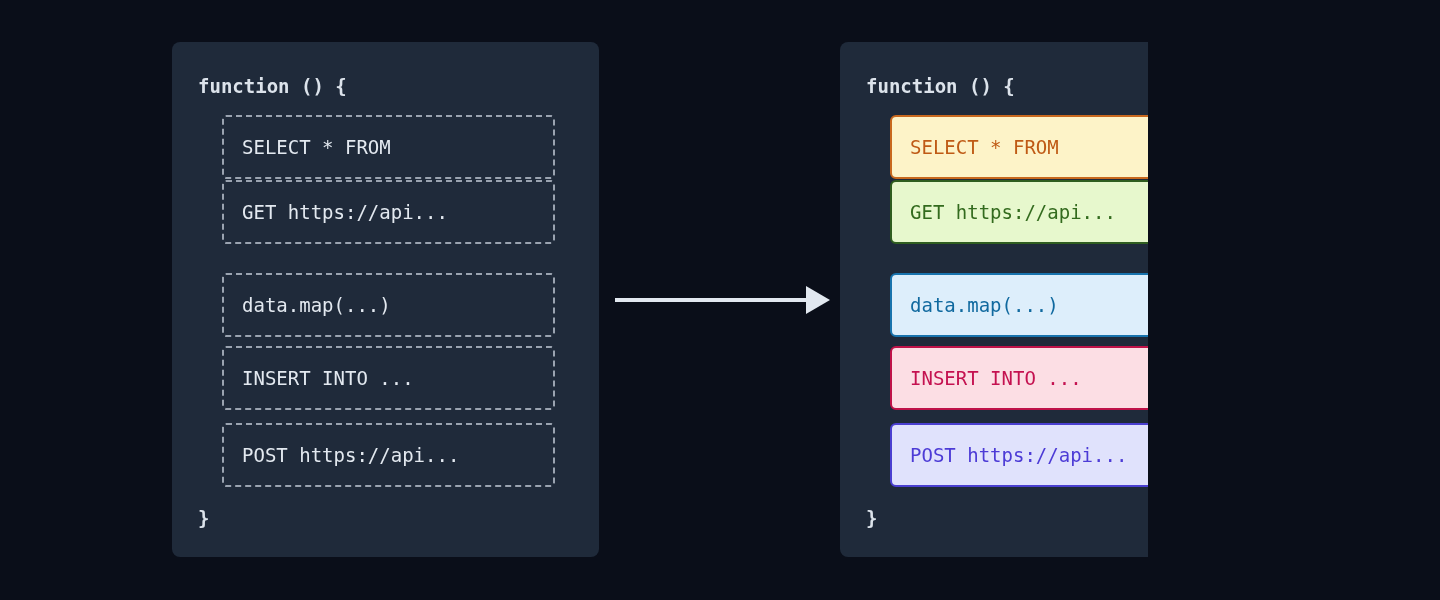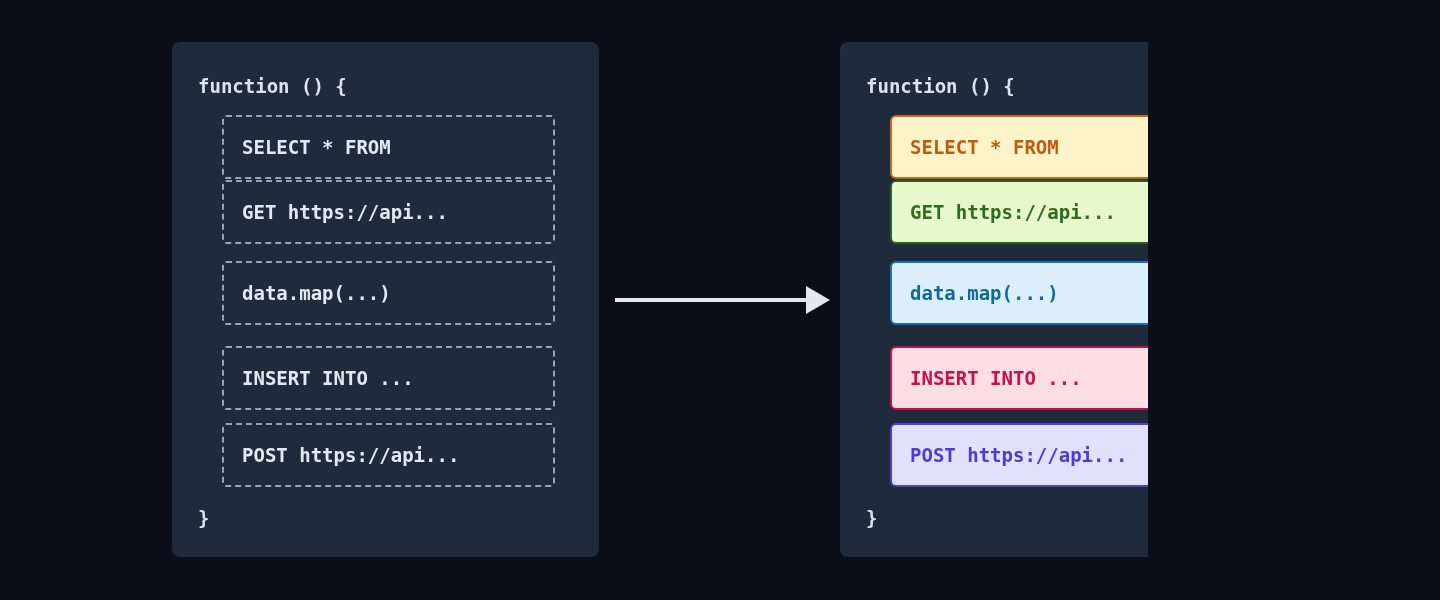--- a/index.html
+++ b/index.html
@@ -41,26 +41,26 @@
   .snippet {
     position: absolute;
     left: 50px;
     width: 333px;
     height: 64px;
     box-sizing: border-box;
     display: flex;
     align-items: center;
     padding-left: 18px;
     font-size: 19px;
-    font-weight: bold;
+    font-weight: normal;
     white-space: pre;
   }
   .snippet-0 { top: 73px; }
   .snippet-1 { top: 138px; }
-  .snippet-2 { top: 219px; }
+  .snippet-2 { top: 231px; }
   .snippet-3 { top: 304px; text-align: center; }
   .snippet-4 { top: 381px; }
 
   .snippet.dashed {
     border: 2px dashed #9aa3b0;
     border-radius: 4px;
     color: #e3e9f0;
   }
   .snippet.colored {
     border: 2px solid;

